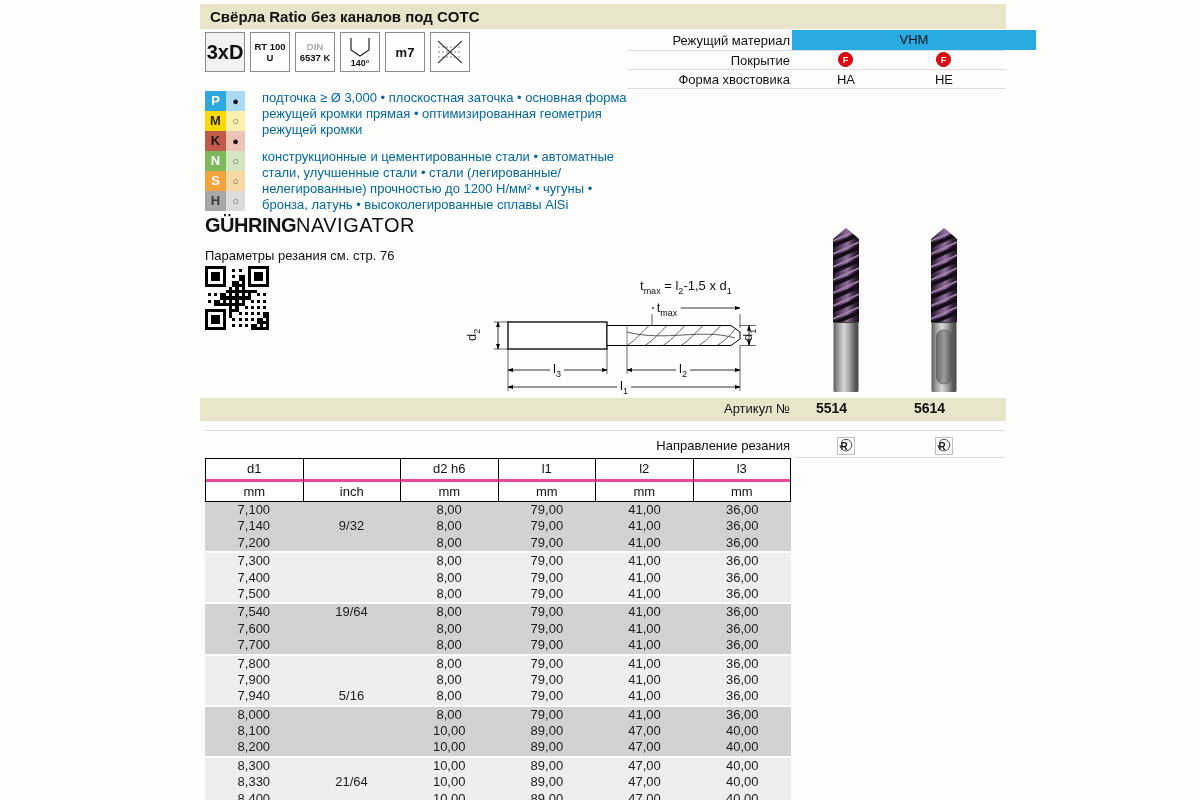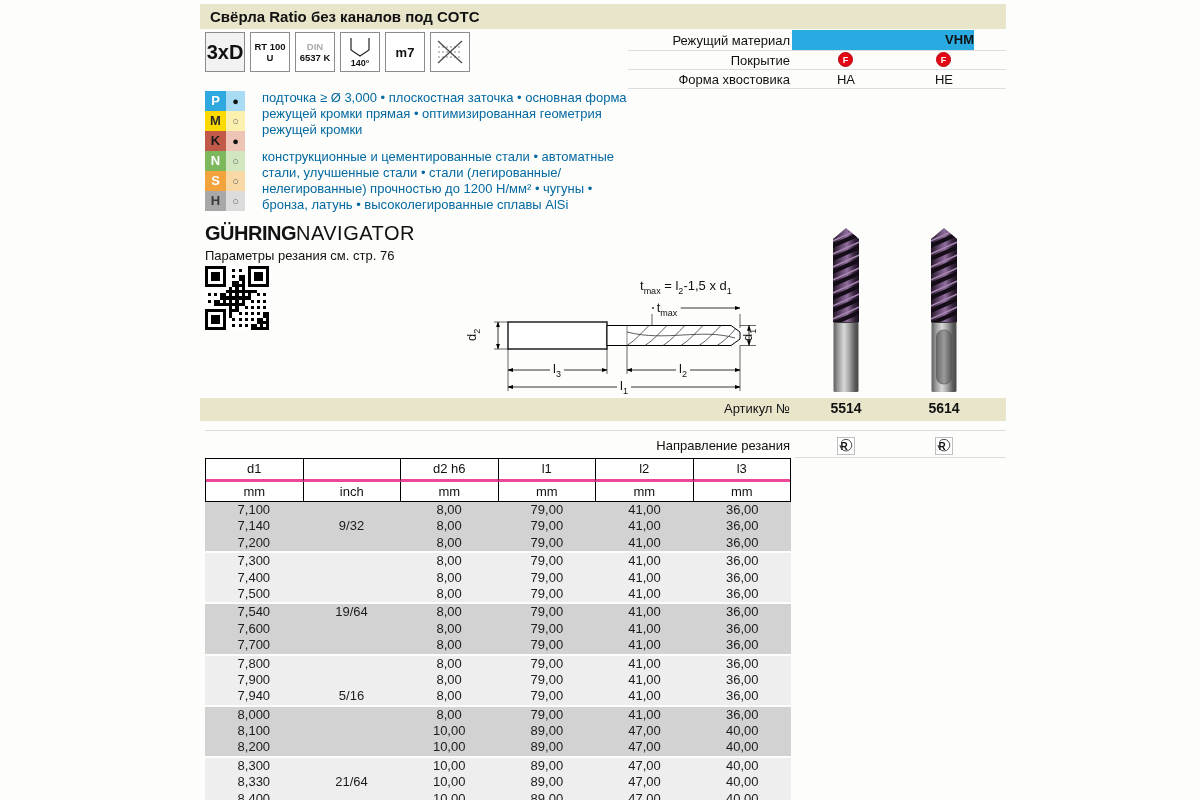--- a/index.html
+++ b/index.html
@@ -16,52 +16,52 @@
   .spec-box{width:38px;height:38px;border:1px solid #8c8c8c;background:#fff;display:flex;
             flex-direction:column;align-items:center;justify-content:center;text-align:center;}
   .spec-box.shaded{background:#f2f2f2;}
   .spec-big{font-size:20px;font-weight:bold;}
   .spec-sm{font-size:9.5px;font-weight:bold;line-height:11px;}
   .spec-gray{color:#aaa;}
   .spec-angle-txt{font-size:9px;font-weight:bold;line-height:9px;}
 
   
   .info-label{font-size:13px;right:410px;text-align:center;color:#111;}
-  #vhm-band{left:792px;top:30px;width:182px;height:20px;background:var(--vhm);
-            font-size:13px;font-weight:bold;text-align:right;line-height:20px;}
+  #vhm-band{left:792px;top:30px;width:244px;height:20px;background:var(--vhm);
+            font-size:13px;font-weight:normal;text-align:center;line-height:20px;}
   .sep{height:1px;background:#ddd;}
   .badge-f{width:15px;height:15px;border-radius:50%;background:var(--badge);border:1px solid #b50510;
            color:#fff;font-size:9px;font-weight:bold;text-align:center;line-height:15px;box-sizing:border-box;}
   .shank-val{font-size:13px;text-align:center;width:40px;}
 
   
   #materials{left:205px;top:91px;}
   .mat-row{display:flex;height:20px;}
   .mat-letter{width:21px;font-size:13px;font-weight:bold;text-align:center;line-height:20px;}
   .mat-dot{width:19px;font-size:11px;text-align:center;line-height:20px;}
 
   .feature{left:262px;width:368px;font-size:13px;line-height:16px;color:#0369a1;}
 
   
-  #brand{left:205px;top:222px;font-size:20px;white-space:nowrap;text-align:right;}
+  #brand{left:205px;top:214px;font-size:20px;white-space:nowrap;text-align:right;}
   #brand .b{font-weight:900;letter-spacing:-0.5px;}
   #brand .l{font-weight:400;letter-spacing:0.5px;}
   #cutting-note{left:205px;top:248px;font-size:13px;}
   #qr{left:205px;top:266px;}
 
   
   .dim-label{font-size:13px;background:#fdfdfb;padding:0 3px;transform:translateX(-50%);}
   .dim-label sub, #formula sub{font-size:9px;}
   .rot{transform:rotate(-90deg);background:none;}
   #formula{left:640px;top:278px;font-size:13px;}
 
   
   #article-bar{left:200px;top:398px;width:806px;height:23px;background:var(--beige);}
   #article-label{right:410px;top:401px;font-size:13px;}
-  .article-num{top:400px;width:60px;text-align:center;font-size:14px;font-weight:bold;transform:translateX(-50%);}
+  .article-num{top:400px;width:60px;font-size:14px;font-weight:bold;transform:translateX(-50%);}
 
   #direction-label{right:410px;top:438px;font-size:13px;}
 
   
   #tbl{left:205px;top:458px;width:586px;}
   #tbl-head{border:1.5px solid #000;box-sizing:border-box;background:#fff;}
   .hrow{display:flex;}
   .hrow.r1 .hcell{height:20px;line-height:20px;border-bottom:3px solid #ec4899;}
   .hrow.r2 .hcell{height:19px;line-height:19px;}
   .hcell{flex:1;text-align:center;font-size:13px;border-right:1px solid #000;}

